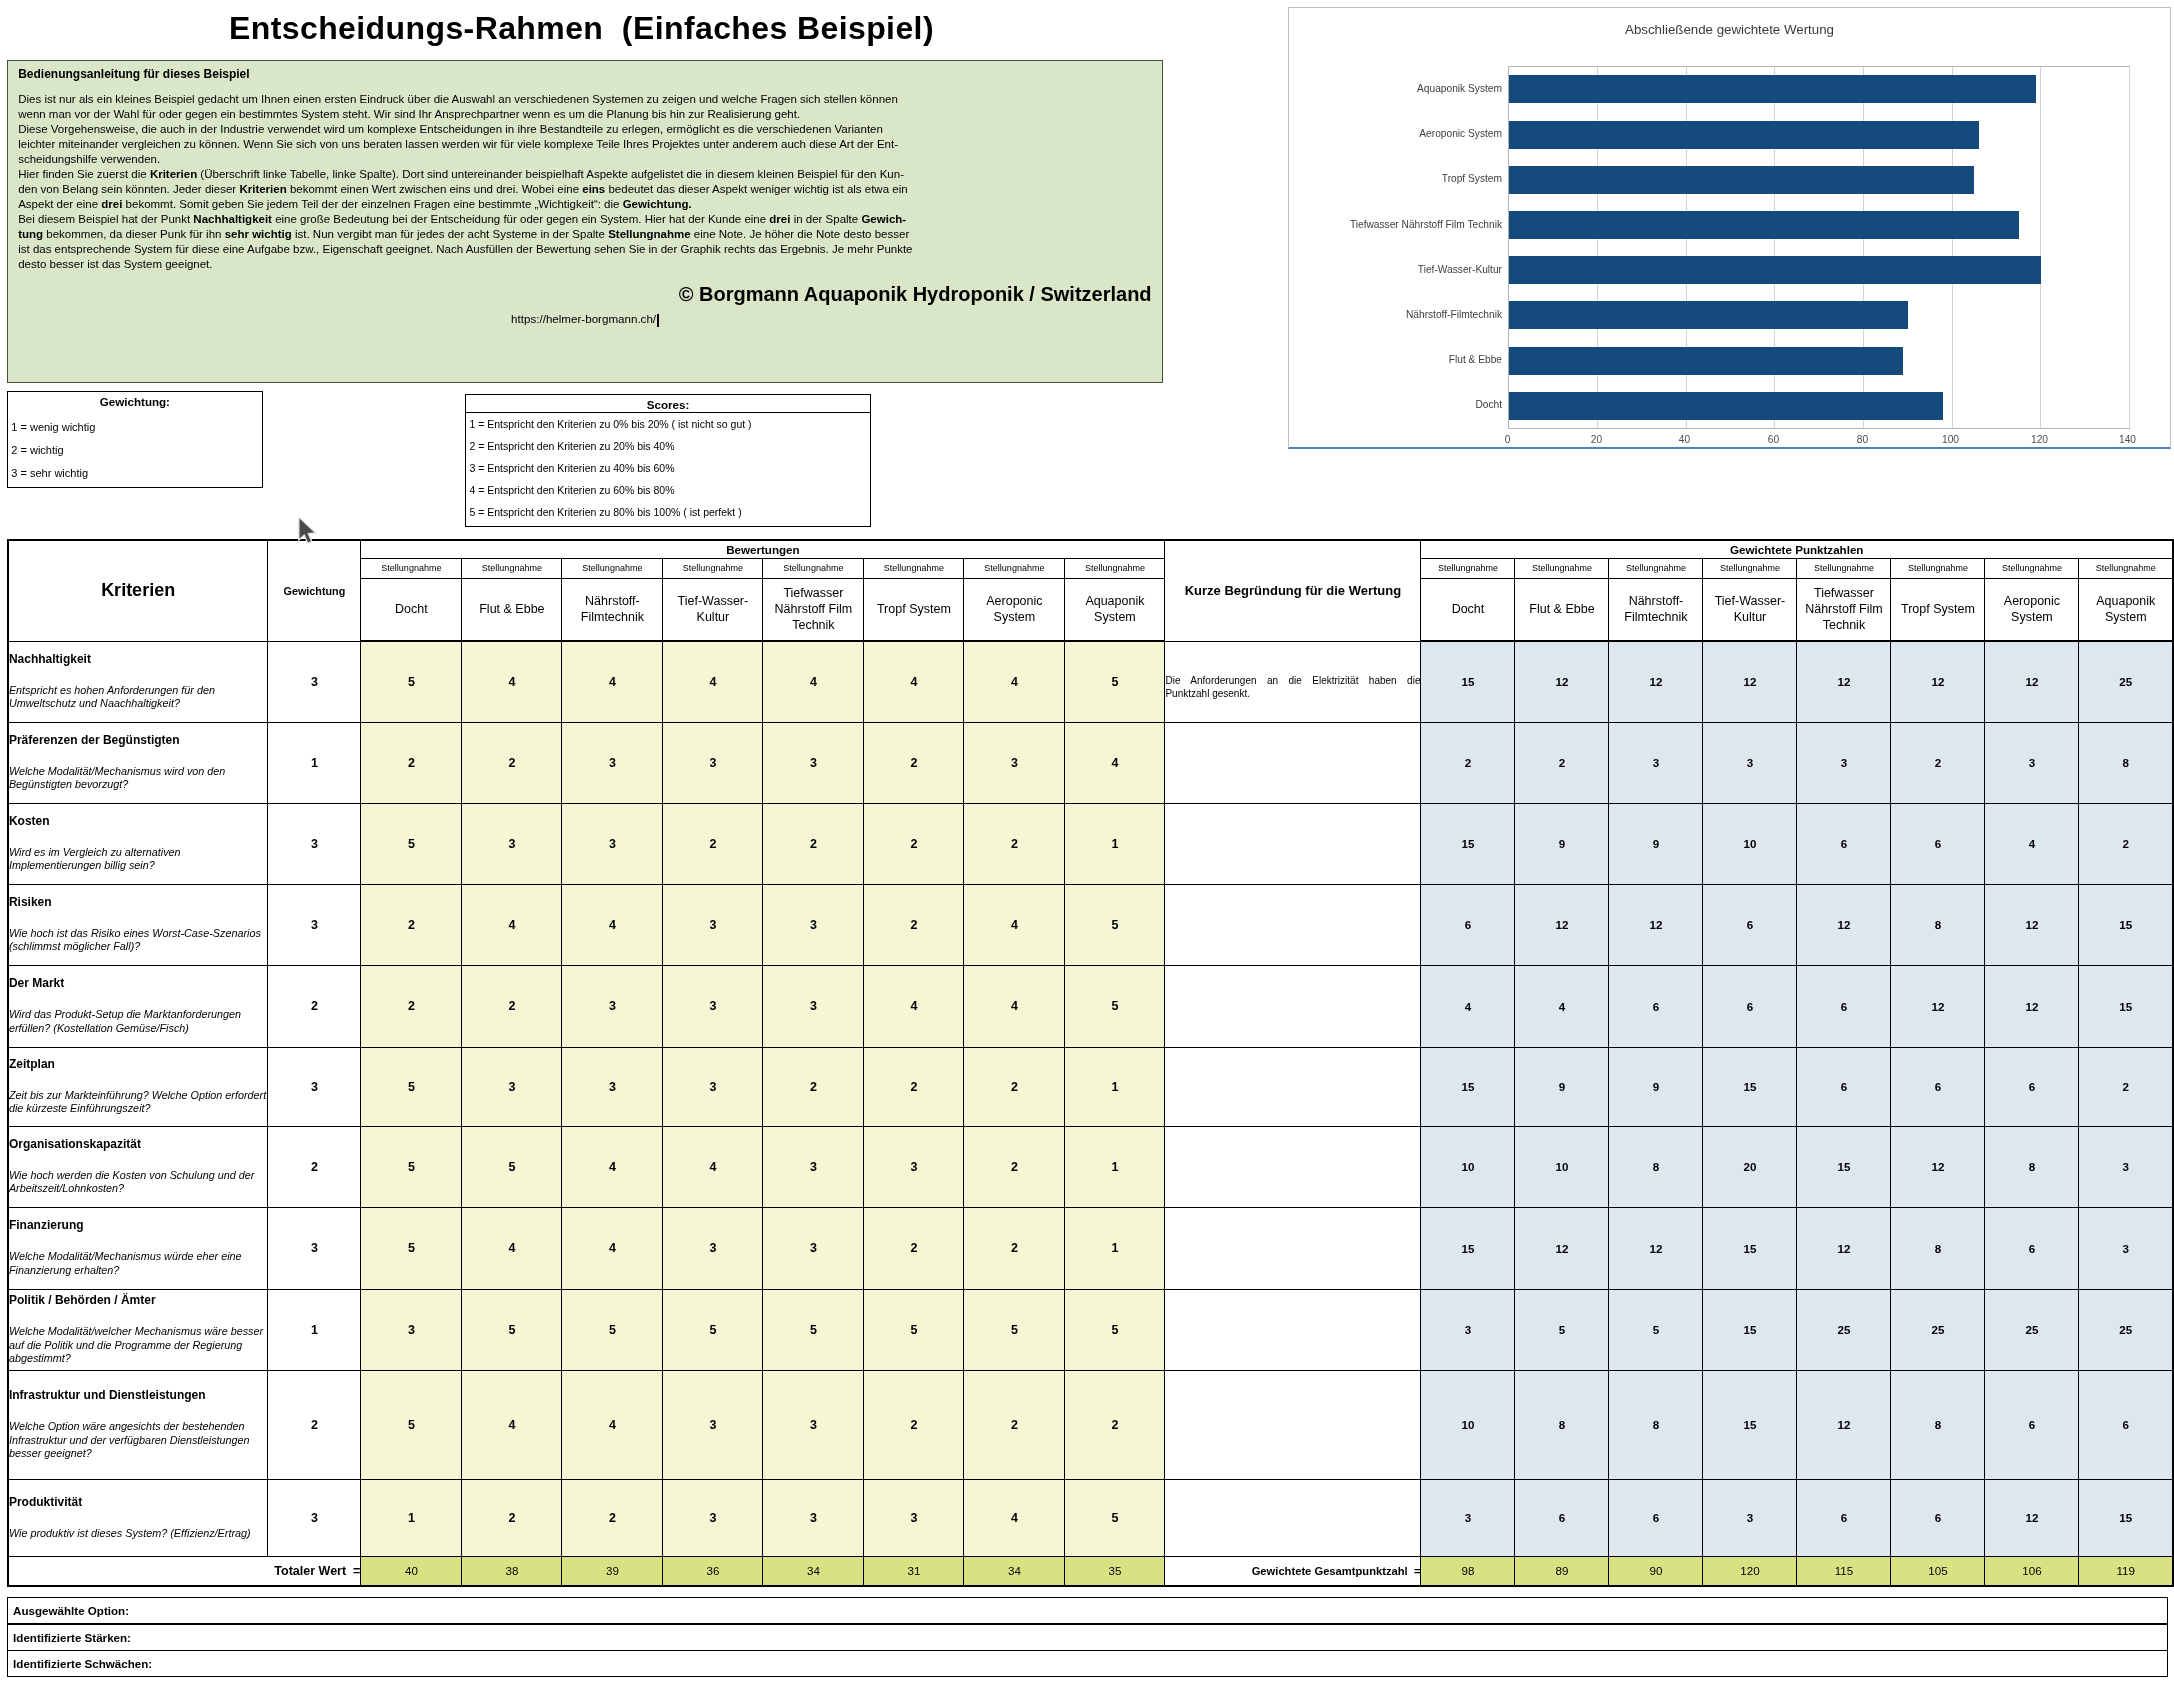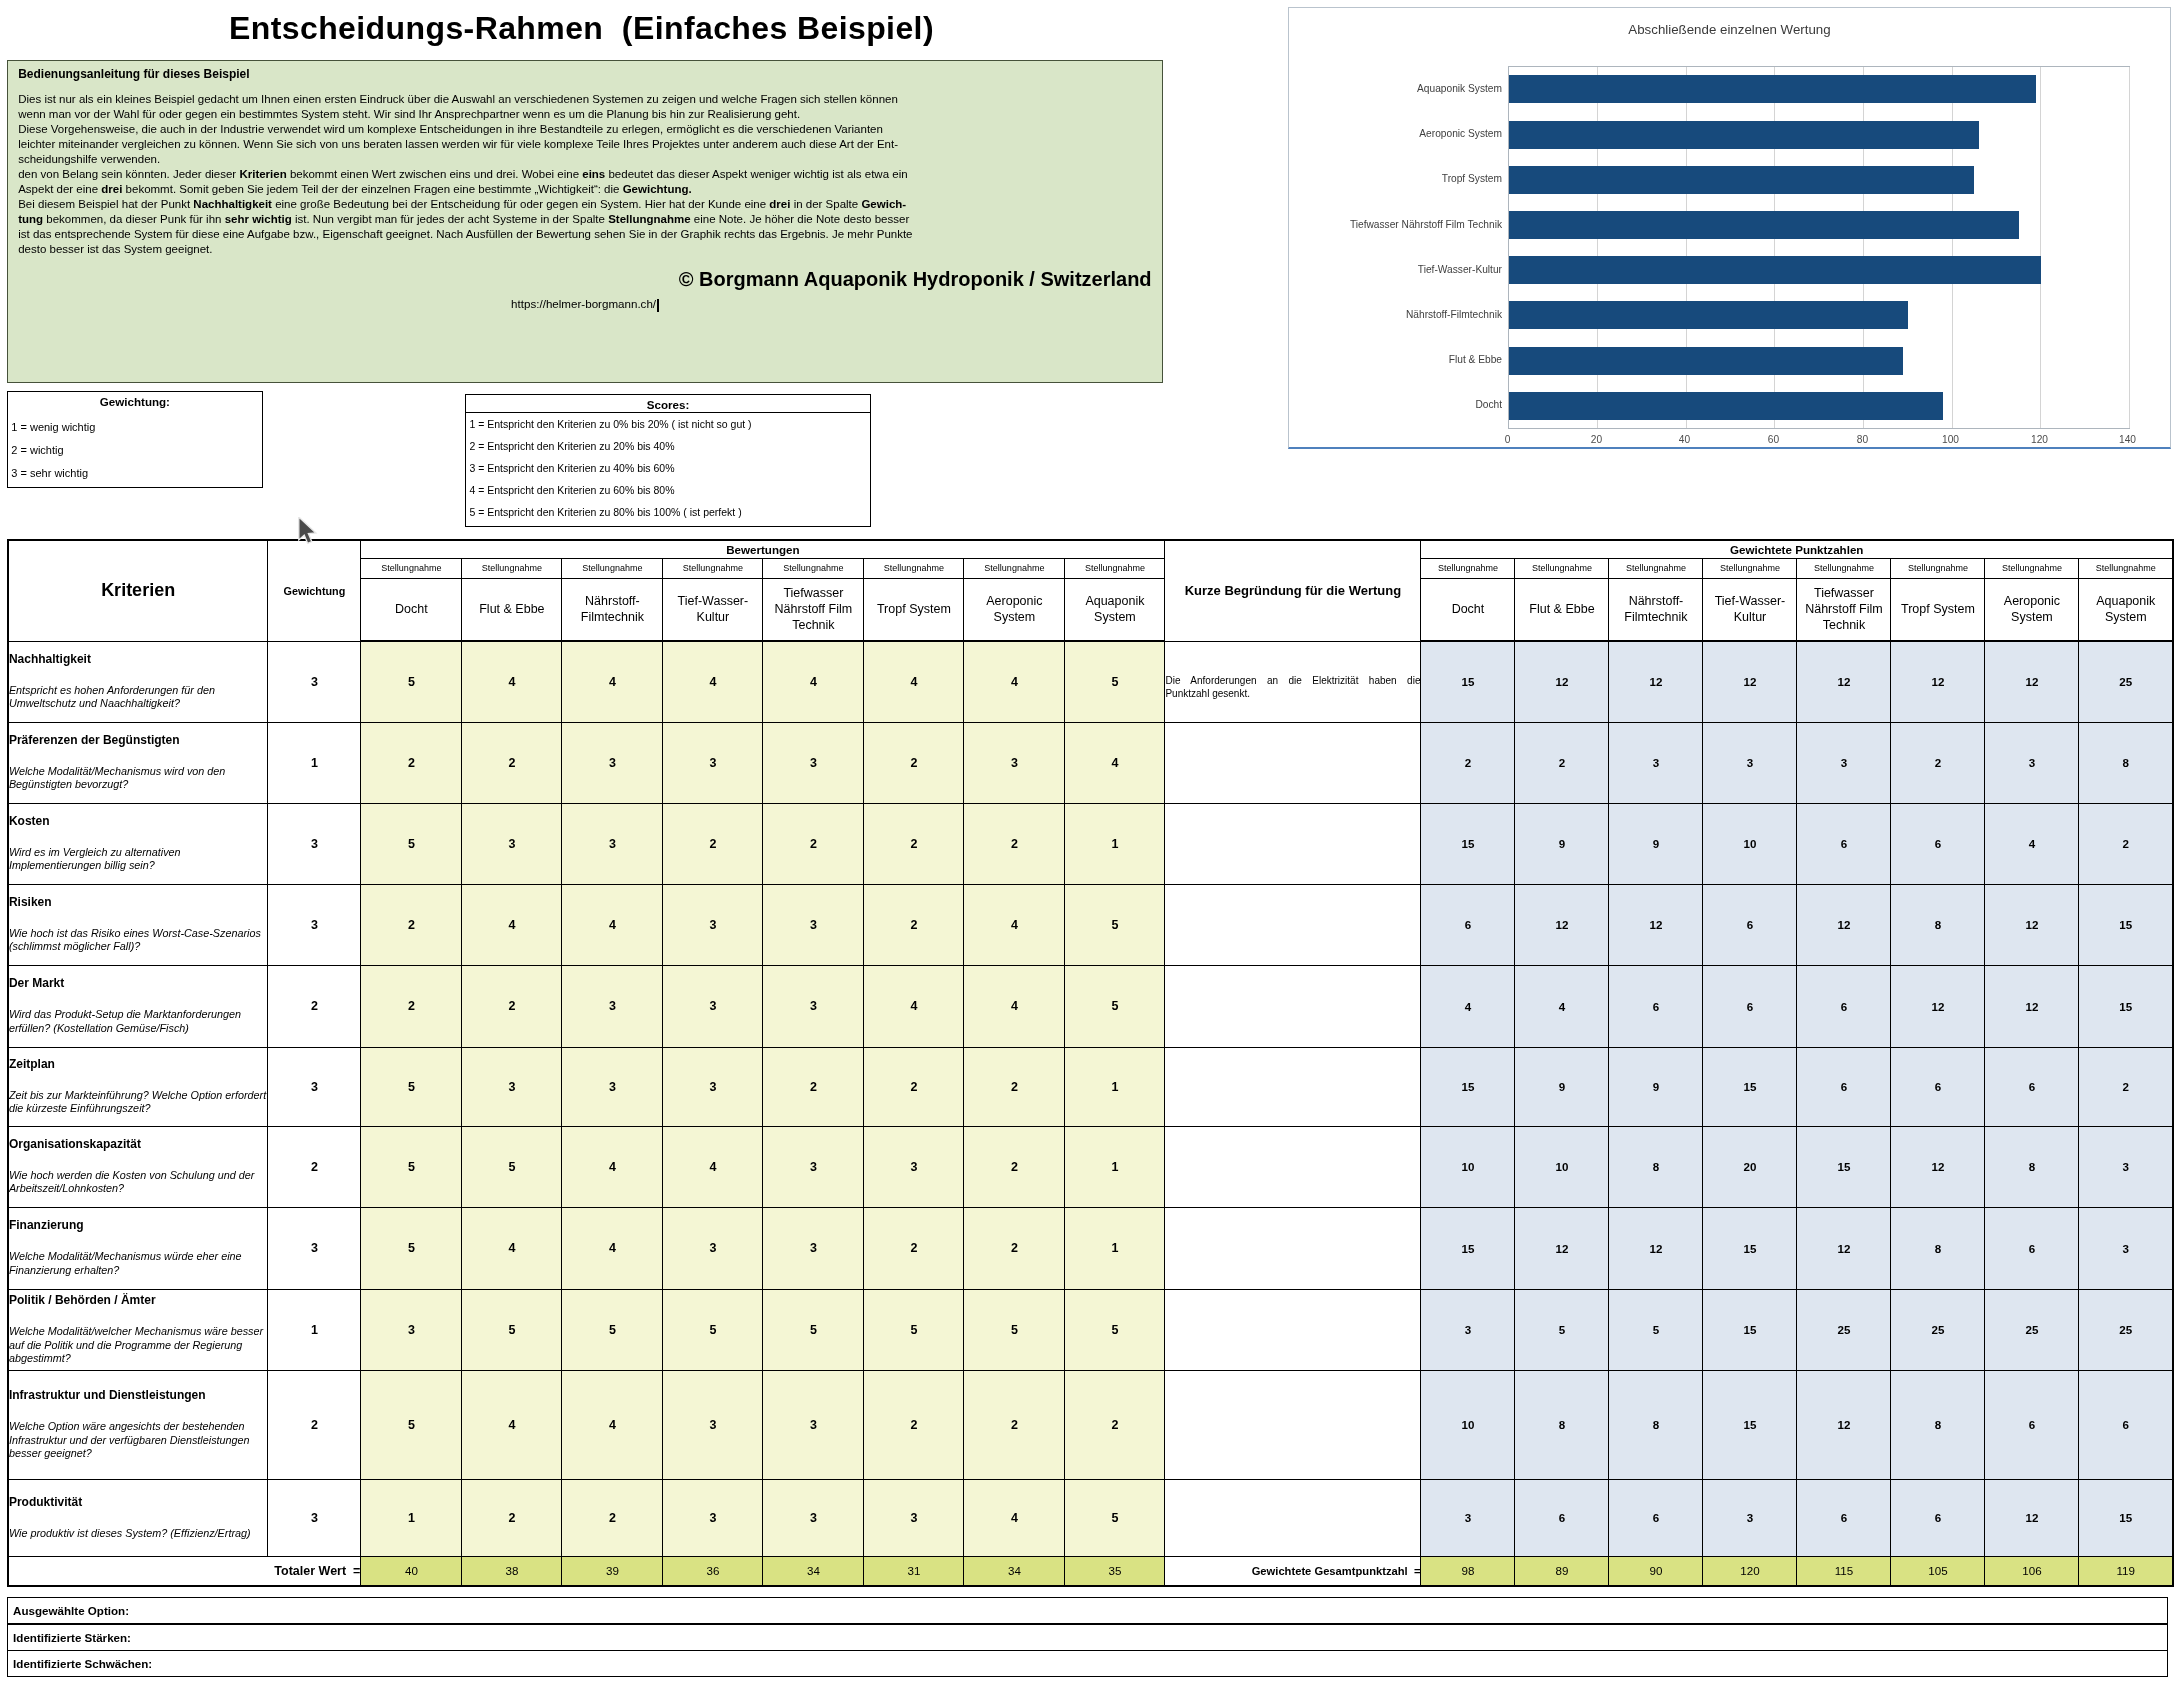--- a/index.html
+++ b/index.html
@@ -84,20 +84,21 @@
 <div class="page-title">Entscheidungs-Rahmen  (Einfaches Beispiel)</div>
 
 <div id="instructions">
   <div class="instr-heading">Bedienungsanleitung für dieses Beispiel</div>
   <div id="instr-lines">
       <div class="iline">Dies ist nur als ein kleines Beispiel gedacht um Ihnen einen ersten Eindruck über die Auswahl an verschiedenen Systemen zu zeigen und welche Fragen sich stellen können</div>
       <div class="iline">wenn man vor der Wahl für oder gegen ein bestimmtes System steht. Wir sind Ihr Ansprechpartner wenn es um die Planung bis hin zur Realisierung geht.</div>
       <div class="iline">Diese Vorgehensweise, die auch in der Industrie verwendet wird um komplexe Entscheidungen in ihre Bestandteile zu erlegen, ermöglicht es die verschiedenen Varianten</div>
       <div class="iline">leichter miteinander vergleichen zu können. Wenn Sie sich von uns beraten lassen werden wir für viele komplexe Teile Ihres Projektes unter anderem auch diese Art der Ent-</div>
       <div class="iline">scheidungshilfe verwenden.</div>
+      <div class="iline">Hier finden Sie zuerst die <b>Kriterien</b> (Überschrift linke Tabelle, linke Spalte). Dort sind untereinander beispielhaft Aspekte aufgelistet die in diesem kleinen Beispiel für den Kun-</div>
       <div class="iline">den von Belang sein könnten. Jeder dieser <b>Kriterien</b> bekommt einen Wert zwischen eins und drei. Wobei eine <b>eins</b> bedeutet das dieser Aspekt weniger wichtig ist als etwa ein</div>
       <div class="iline">Aspekt der eine <b>drei</b> bekommt. Somit geben Sie jedem Teil der der einzelnen Fragen eine bestimmte „Wichtigkeit“: die <b>Gewichtung.</b></div>
       <div class="iline">Bei diesem Beispiel hat der Punkt <b>Nachhaltigkeit</b> eine große Bedeutung bei der Entscheidung für oder gegen ein System. Hier hat der Kunde eine <b>drei</b> in der Spalte <b>Gewich-</b></div>
       <div class="iline"><b>tung</b> bekommen, da dieser Punk für ihn <b>sehr wichtig</b> ist. Nun vergibt man für jedes der acht Systeme in der Spalte <b>Stellungnahme</b> eine Note. Je höher die Note desto besser</div>
       <div class="iline">ist das entsprechende System für diese eine Aufgabe bzw., Eigenschaft geeignet. Nach Ausfüllen der Bewertung sehen Sie in der Graphik rechts das Ergebnis. Je mehr Punkte</div>
       <div class="iline">desto besser ist das System geeignet.</div>
     </div>
   <div class="copyright">© Borgmann Aquaponik Hydroponik / Switzerland</div>
   <div class="url-line"><span>https://helmer-borgmann.ch/</span><span class="caret"></span></div>
 </div>
@@ -116,21 +117,21 @@
   <div class="legend-items">
       <div class="leg-item">1 = Entspricht den Kriterien zu 0% bis 20%   ( ist nicht so gut )</div>
       <div class="leg-item">2 = Entspricht den Kriterien zu 20% bis 40%</div>
       <div class="leg-item">3 = Entspricht den Kriterien zu 40% bis 60%</div>
       <div class="leg-item">4 = Entspricht den Kriterien zu 60% bis 80%</div>
       <div class="leg-item">5 = Entspricht den Kriterien zu 80% bis 100%   ( ist perfekt )</div>
     </div>
 </div>
 
 <div id="chart">
-  <div class="chart-title">Abschließende einzelnen Wertung</div>
+  <div class="chart-title">Abschließende gewichtete Wertung</div>
   <div id="cat-labels">
       <div class="cat-label" style="top:0px;height:45px">Aquaponik System</div>
       <div class="cat-label" style="top:45px;height:45px">Aeroponic System</div>
       <div class="cat-label" style="top:90px;height:45px">Tropf System</div>
       <div class="cat-label" style="top:136px;height:45px">Tiefwasser Nährstoff Film Technik</div>
       <div class="cat-label" style="top:181px;height:45px">Tief-Wasser-Kultur</div>
       <div class="cat-label" style="top:226px;height:45px">Nährstoff-Filmtechnik</div>
       <div class="cat-label" style="top:271px;height:45px">Flut &amp; Ebbe</div>
       <div class="cat-label" style="top:316px;height:45px">Docht</div>
     </div>

